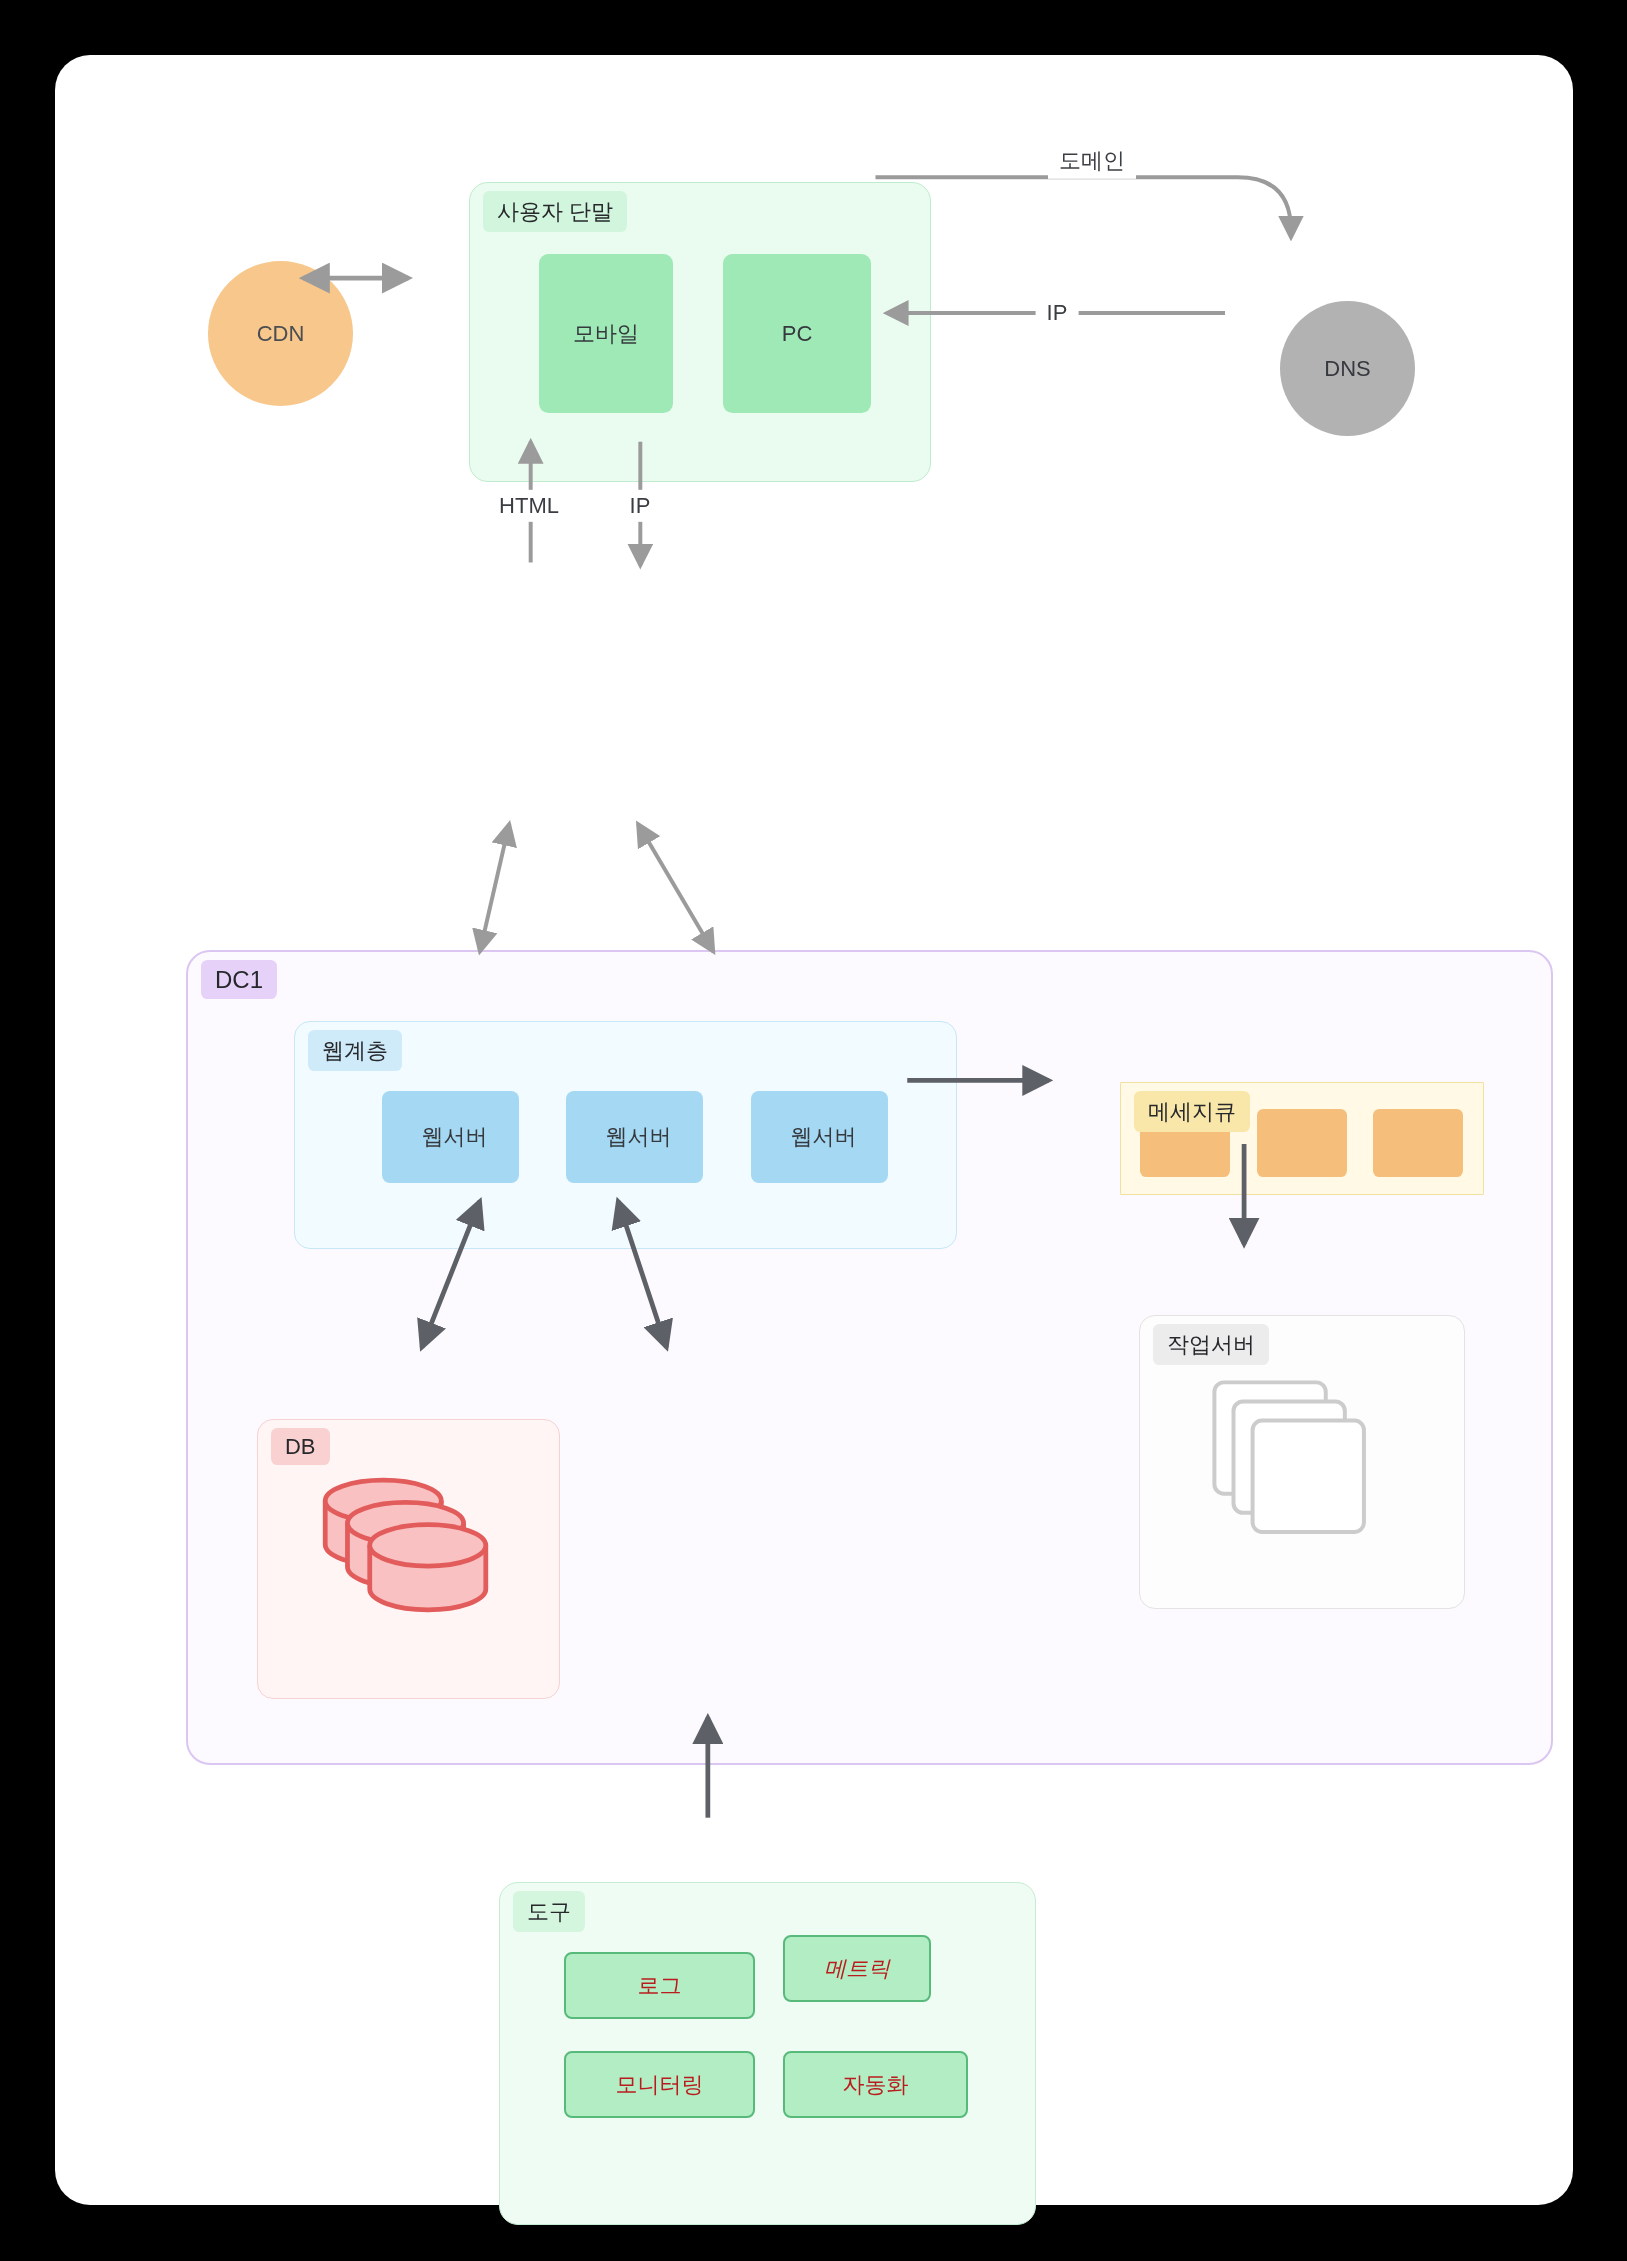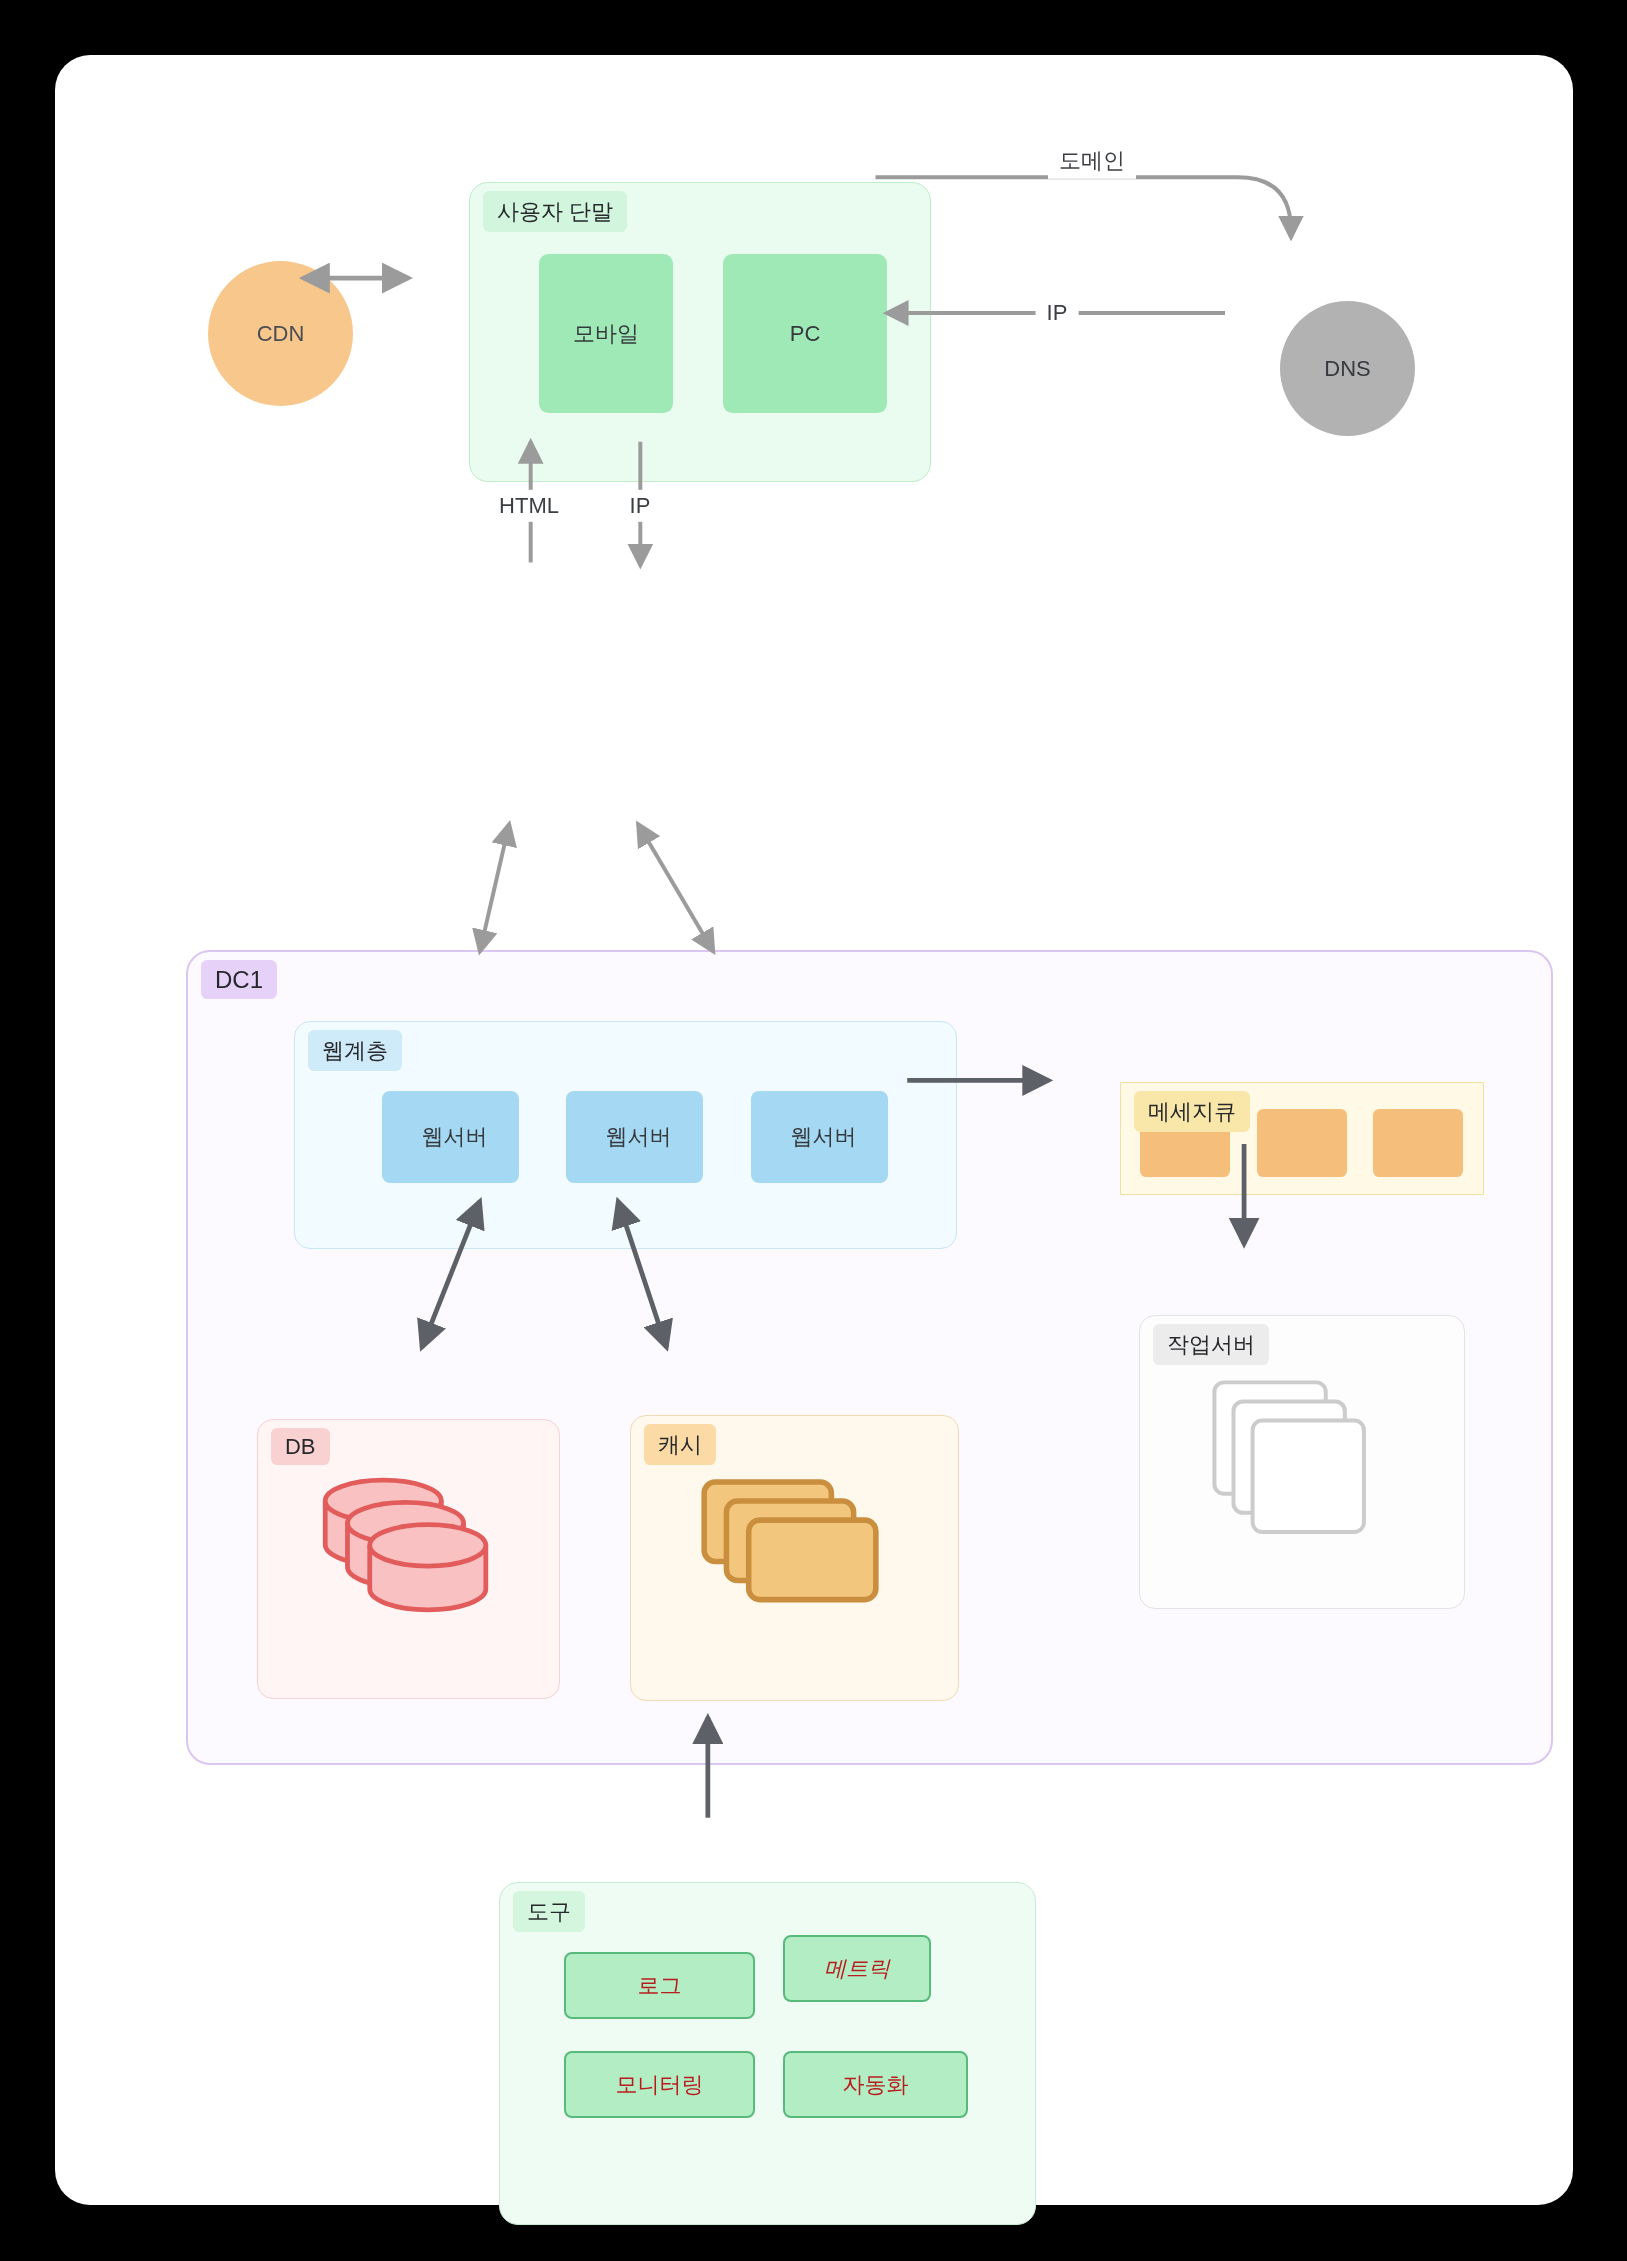--- a/index.html
+++ b/index.html
@@ -14,21 +14,21 @@
 
   
   .group { position: absolute; }
 
   #user-terminal { left: 414px; top: 127px; width: 462px; height: 300px;
                    background: #eafbf0; border: 1.6px solid #beeccd; border-radius: 19px; }
   #user-terminal .badge { background: #d2f5dd; }
   .green-node { position: absolute; background: #9fe9b7; border-radius: 9.5px;
                 font-size: 22px; color: #35383d; }
   #mobile-node { left: 69px; top: 71px; width: 134px; height: 159px; }
-  #pc-node { left: 253px; top: 71px; width: 164px; height: 159px; }
+  #pc-node { left: 253px; top: 71px; width: 148px; height: 159px; }
 
   #cdn-node { left: 153px; top: 206px; width: 145px; height: 145px; border-radius: 50%;
               background: #f7c78c; font-size: 22px; color: #4a4d52; }
   #dns-node { left: 1225px; top: 246px; width: 135px; height: 135px; border-radius: 50%;
               background: #b2b2b2; font-size: 22px; color: #36393e; }
 
   #load-balancer { left: 447px; top: 582px; width: 271px; height: 234px;
                    background: #fffbe9; border: 1.6px solid #f0e2a5; border-radius: 19px; }
   #lb-node { width: 141px; height: 79px; background: #f8e07e; border-radius: 8px;
              font-size: 22px; color: #4a4d52; }
@@ -153,32 +153,20 @@
               </g>
               <g transform="translate(60,60)">
                 <path d="M0,26 v55 a73,26 0 0 0 146,0 v-55"></path>
                 <ellipse cx="73" cy="26" rx="73" ry="26"></ellipse>
               </g>
             </g>
           </svg>
         </span>
       </div>
 
-      <div class="group" id="cache-group">
-        <span class="icon-wrap" id="cache-icon">
-          <svg width="188" height="155" viewBox="0 0 236 195">
-            <g fill="#f3c67d" stroke="#ca8f3e" stroke-width="7">
-              <rect x="5" y="5" width="160" height="100" rx="14"></rect>
-              <rect x="33" y="29" width="160" height="100" rx="14"></rect>
-              <rect x="61" y="53" width="160" height="100" rx="14"></rect>
-            </g>
-          </svg>
-        </span>
-        <span class="badge">캐시</span>
-      </div>
     </div>
 
     <div class="group" id="tools">
       <span class="badge">도구</span>
       <div class="tool-btn tb-0 flex-center">로그</div>
       <div class="tool-btn tb-1 flex-center">메트릭</div>
       <div class="tool-btn tb-2 flex-center">모니터링</div>
       <div class="tool-btn tb-3 flex-center">자동화</div>
     </div>
 

